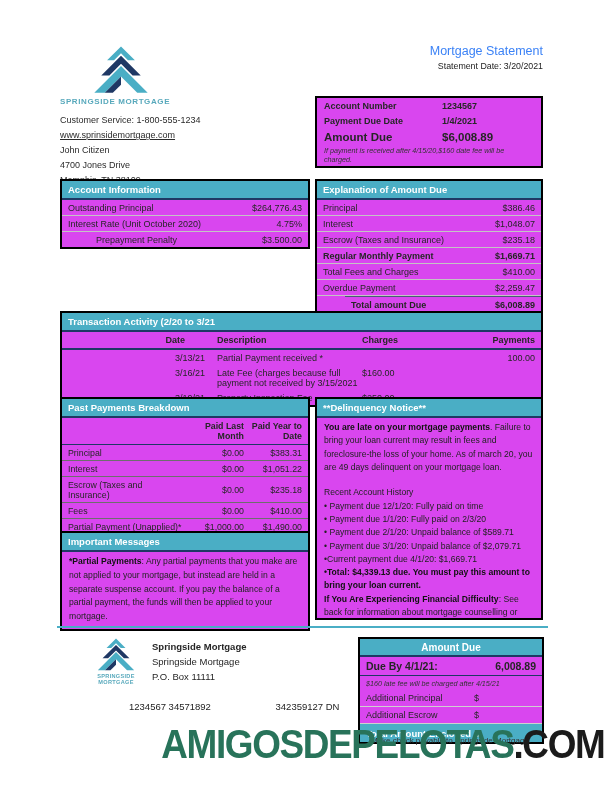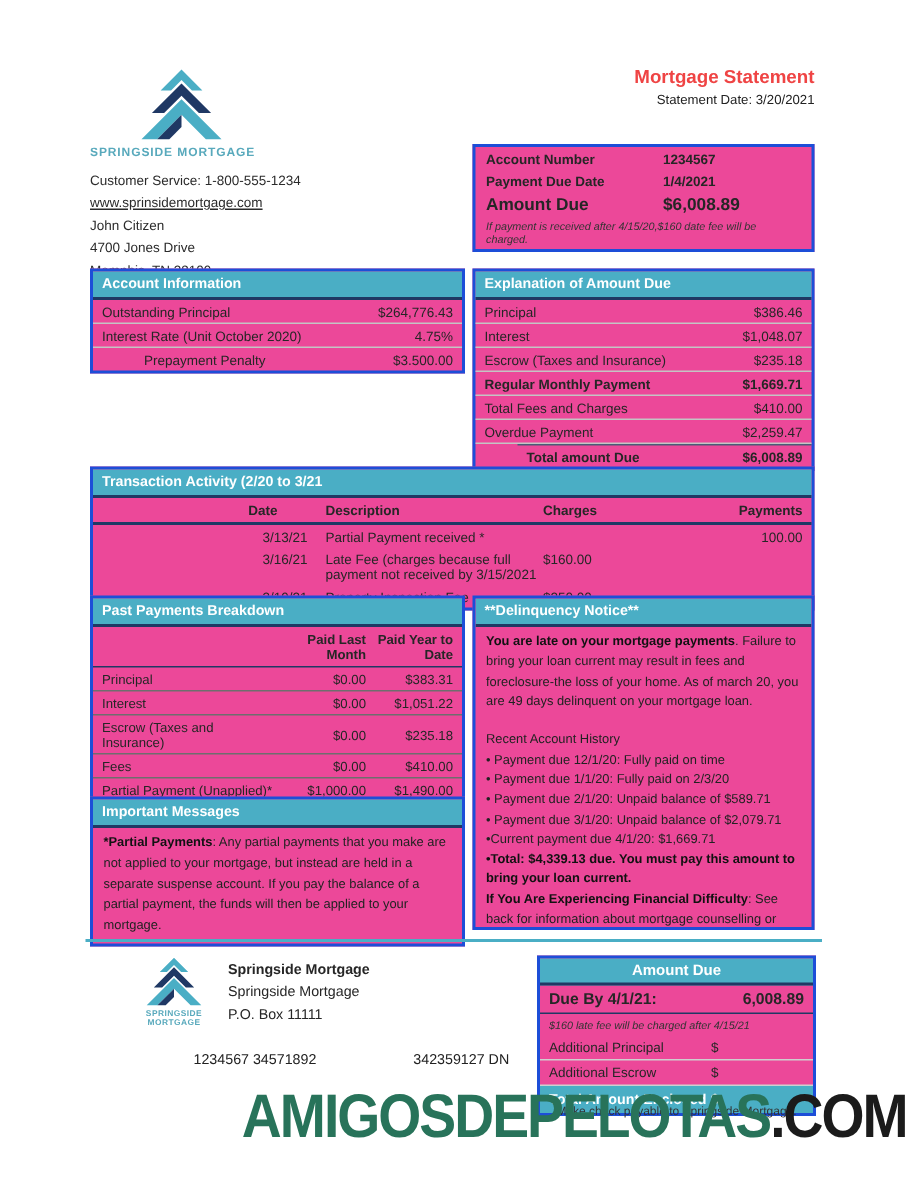--- a/index.html
+++ b/index.html
@@ -7,25 +7,25 @@
   #page{position:relative;width:605px;height:787px;background:#fff;overflow:hidden;}
 
   
   #header-left{position:absolute;left:60px;top:44px;width:252px;}
   .logo-svg{display:block;margin-left:32px;}
   .wordmark{font-size:8px;font-weight:bold;letter-spacing:.6px;color:#58a9bc;margin:3px 0 7px 0;}
   .contact-line{font-size:9px;line-height:15px;color:#2b2b2b;}
   .weblink{text-decoration:underline;cursor:pointer;color:#2b2b2b;}
 
   #title-block{position:absolute;right:62px;top:44px;width:250px;text-align:right;}
-  .doc-title{font-size:12.5px;font-weight:bold;color:#ef4444;}
+  .doc-title{font-size:12.5px;font-weight:normal;color:#3b82f6;}
   .doc-date{font-size:8.8px;margin-top:3px;color:#222;}
 
   
-  .box{border:2px solid #1d4ed8;background:#ec4899;box-sizing:border-box;}
+  .box{border:2px solid #000000;background:#d946ef;box-sizing:border-box;}
   .section-title{background:#4aaec5;color:#fff;font-weight:bold;font-size:9.5px;padding:3px 6px;border-bottom:2px solid #1f3864;}
 
   
   #account-box{position:absolute;left:315px;top:96px;width:228px;}
   .acct-row{display:flex;padding:3px 7px 2px;font-size:9px;font-weight:bold;}
   .acct-row .lbl{width:118px;}
   .acct-row.big{font-size:11.5px;}
   .acct-row.big .lbl{width:118px;}
   .acct-note{font-size:7.2px;font-style:italic;padding:1px 7px 2px;color:#333;}
 

